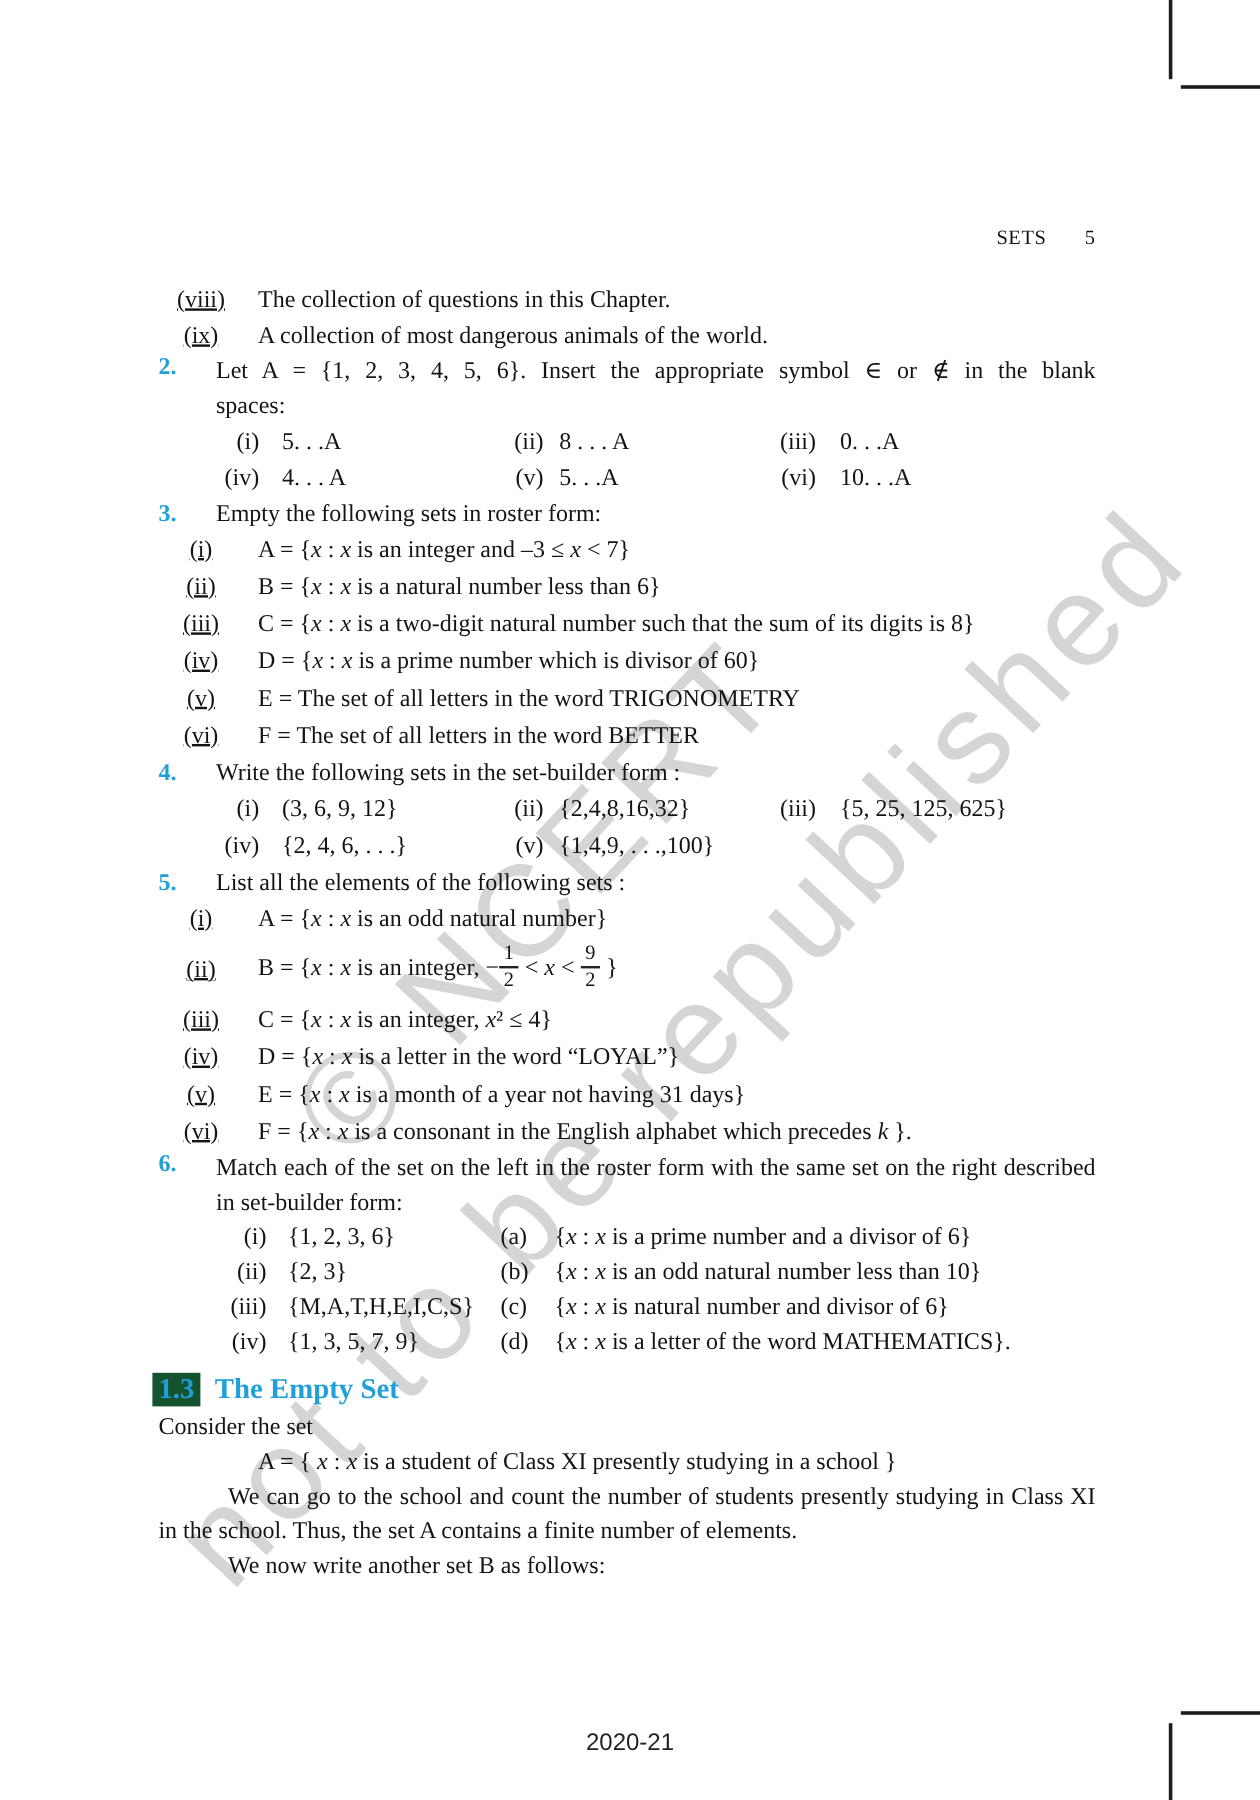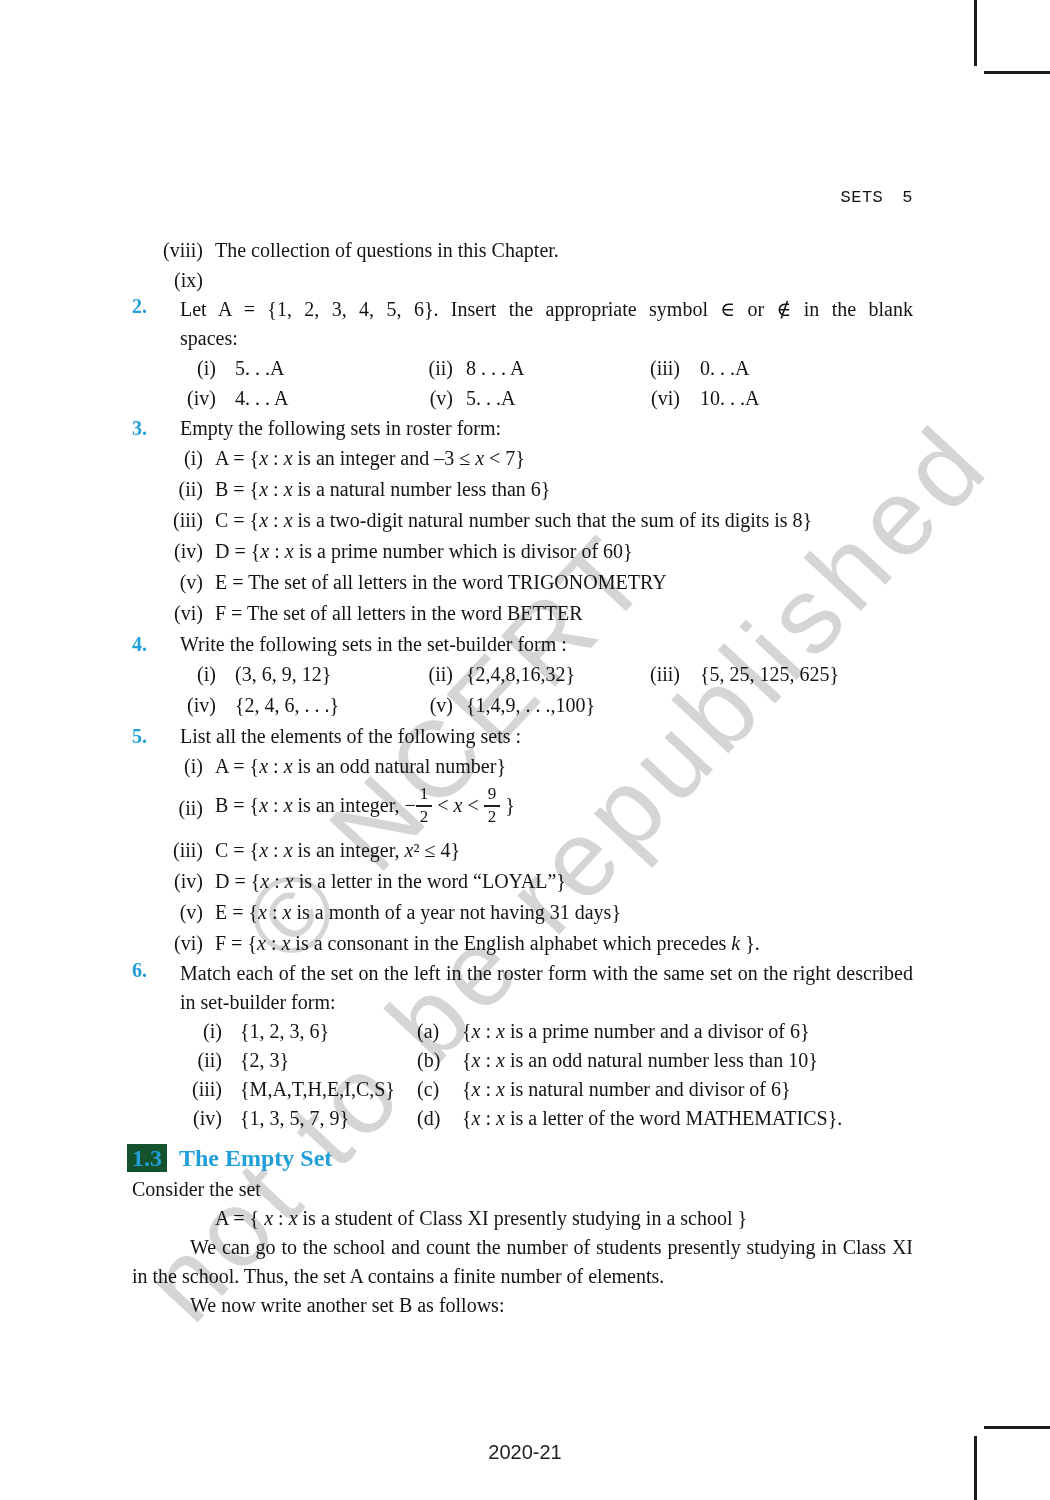--- a/index.html
+++ b/index.html
@@ -10,22 +10,22 @@
 
   
   .watermark{position:absolute;left:-120px;top:560px;width:1400px;z-index:0;
              transform:rotate(-47deg);transform-origin:center;
              font-family:"Liberation Sans","DejaVu Sans",sans-serif;
              font-size:108px;line-height:172px;letter-spacing:8px;color:#d5d5d5;
              pointer-events:none;white-space:nowrap;}
   .wm1{padding-left:330px;}
 
   
-  .header{position:absolute;top:188px;right:137px;display:flex;gap:19px;
-          font-size:17px;letter-spacing:.5px;z-index:2;font-family:Liberation Mono, monospace;}
+  .header{position:absolute;top:188px;right:137px;display:flex;gap:32px;
+          font-size:17px;letter-spacing:.5px;z-index:2;}
   .footer{position:absolute;left:0;right:0;top:1441px;text-align:center;z-index:2;
           font-family:"Liberation Sans","DejaVu Sans",sans-serif;font-size:20px;color:#222;}
 
   
   .cm{position:absolute;background:#1c1c1c;z-index:3;}
   .cm-tv{left:974px;top:0;width:3px;height:66px;}
   .cm-th{left:984px;top:71px;width:66px;height:3px;}
   .cm-bh{left:984px;top:1426px;width:66px;height:3px;}
   .cm-bv{left:974px;top:1436px;width:3px;height:64px;}
 
@@ -35,21 +35,21 @@
   .h30{height:30px;line-height:30px;}
   .h31{height:31px;line-height:31px;}
   .h54{height:54px;}
   .h58{height:58px;}
 
   .q{display:flex;}
   .qn{flex:none;width:48px;font-weight:bold;color:var(--accent);}
   .qb{flex:1;min-width:0;}
 
   .item{display:flex;white-space:nowrap;}
-  .ilab{flex:none;width:71px;text-align:right;}
+  .ilab{flex:none;width:71px;text-align:center;text-decoration:underline;}
   .itxt{padding-left:12px;}
   .fracitem{display:flex;align-items:center;white-space:nowrap;}
 
   .orow{display:flex;white-space:nowrap;}
   .ocell{flex:none;display:flex;width:237px;}
   .ocell.c3{width:auto;}
   .olab{flex:none;text-align:right;}
   .c1 .olab{width:84px;} .c1 .oval{padding-left:19px;}
   .c2 .olab{width:84px;} .c2 .oval{padding-left:13px;text-align:center;}
   .c3 .olab{width:74px;} .c3 .oval{padding-left:20px;}
@@ -97,20 +97,21 @@
   </div>
 
   <div class="content">
 
     <div class="item h30">
       <span class="ilab">(viii)</span>
       <span class="itxt">The collection of questions in this Chapter.</span>
     </div>
     <div class="item h30">
       <span class="ilab">(ix)</span>
+      <span class="itxt">A collection of most dangerous animals of the world.</span>
     </div>
 
     <div class="q h58">
       <span class="qn">2.</span>
       <div class="qb">
           <div class="para q2text">Let A = {1, 2, 3, 4, 5, 6}. Insert the appropriate symbol ∈ or ∉ in the blank spaces:</div>
         </div>
     </div>
     <div class="orow h30">
       <span class="ocell c1">

